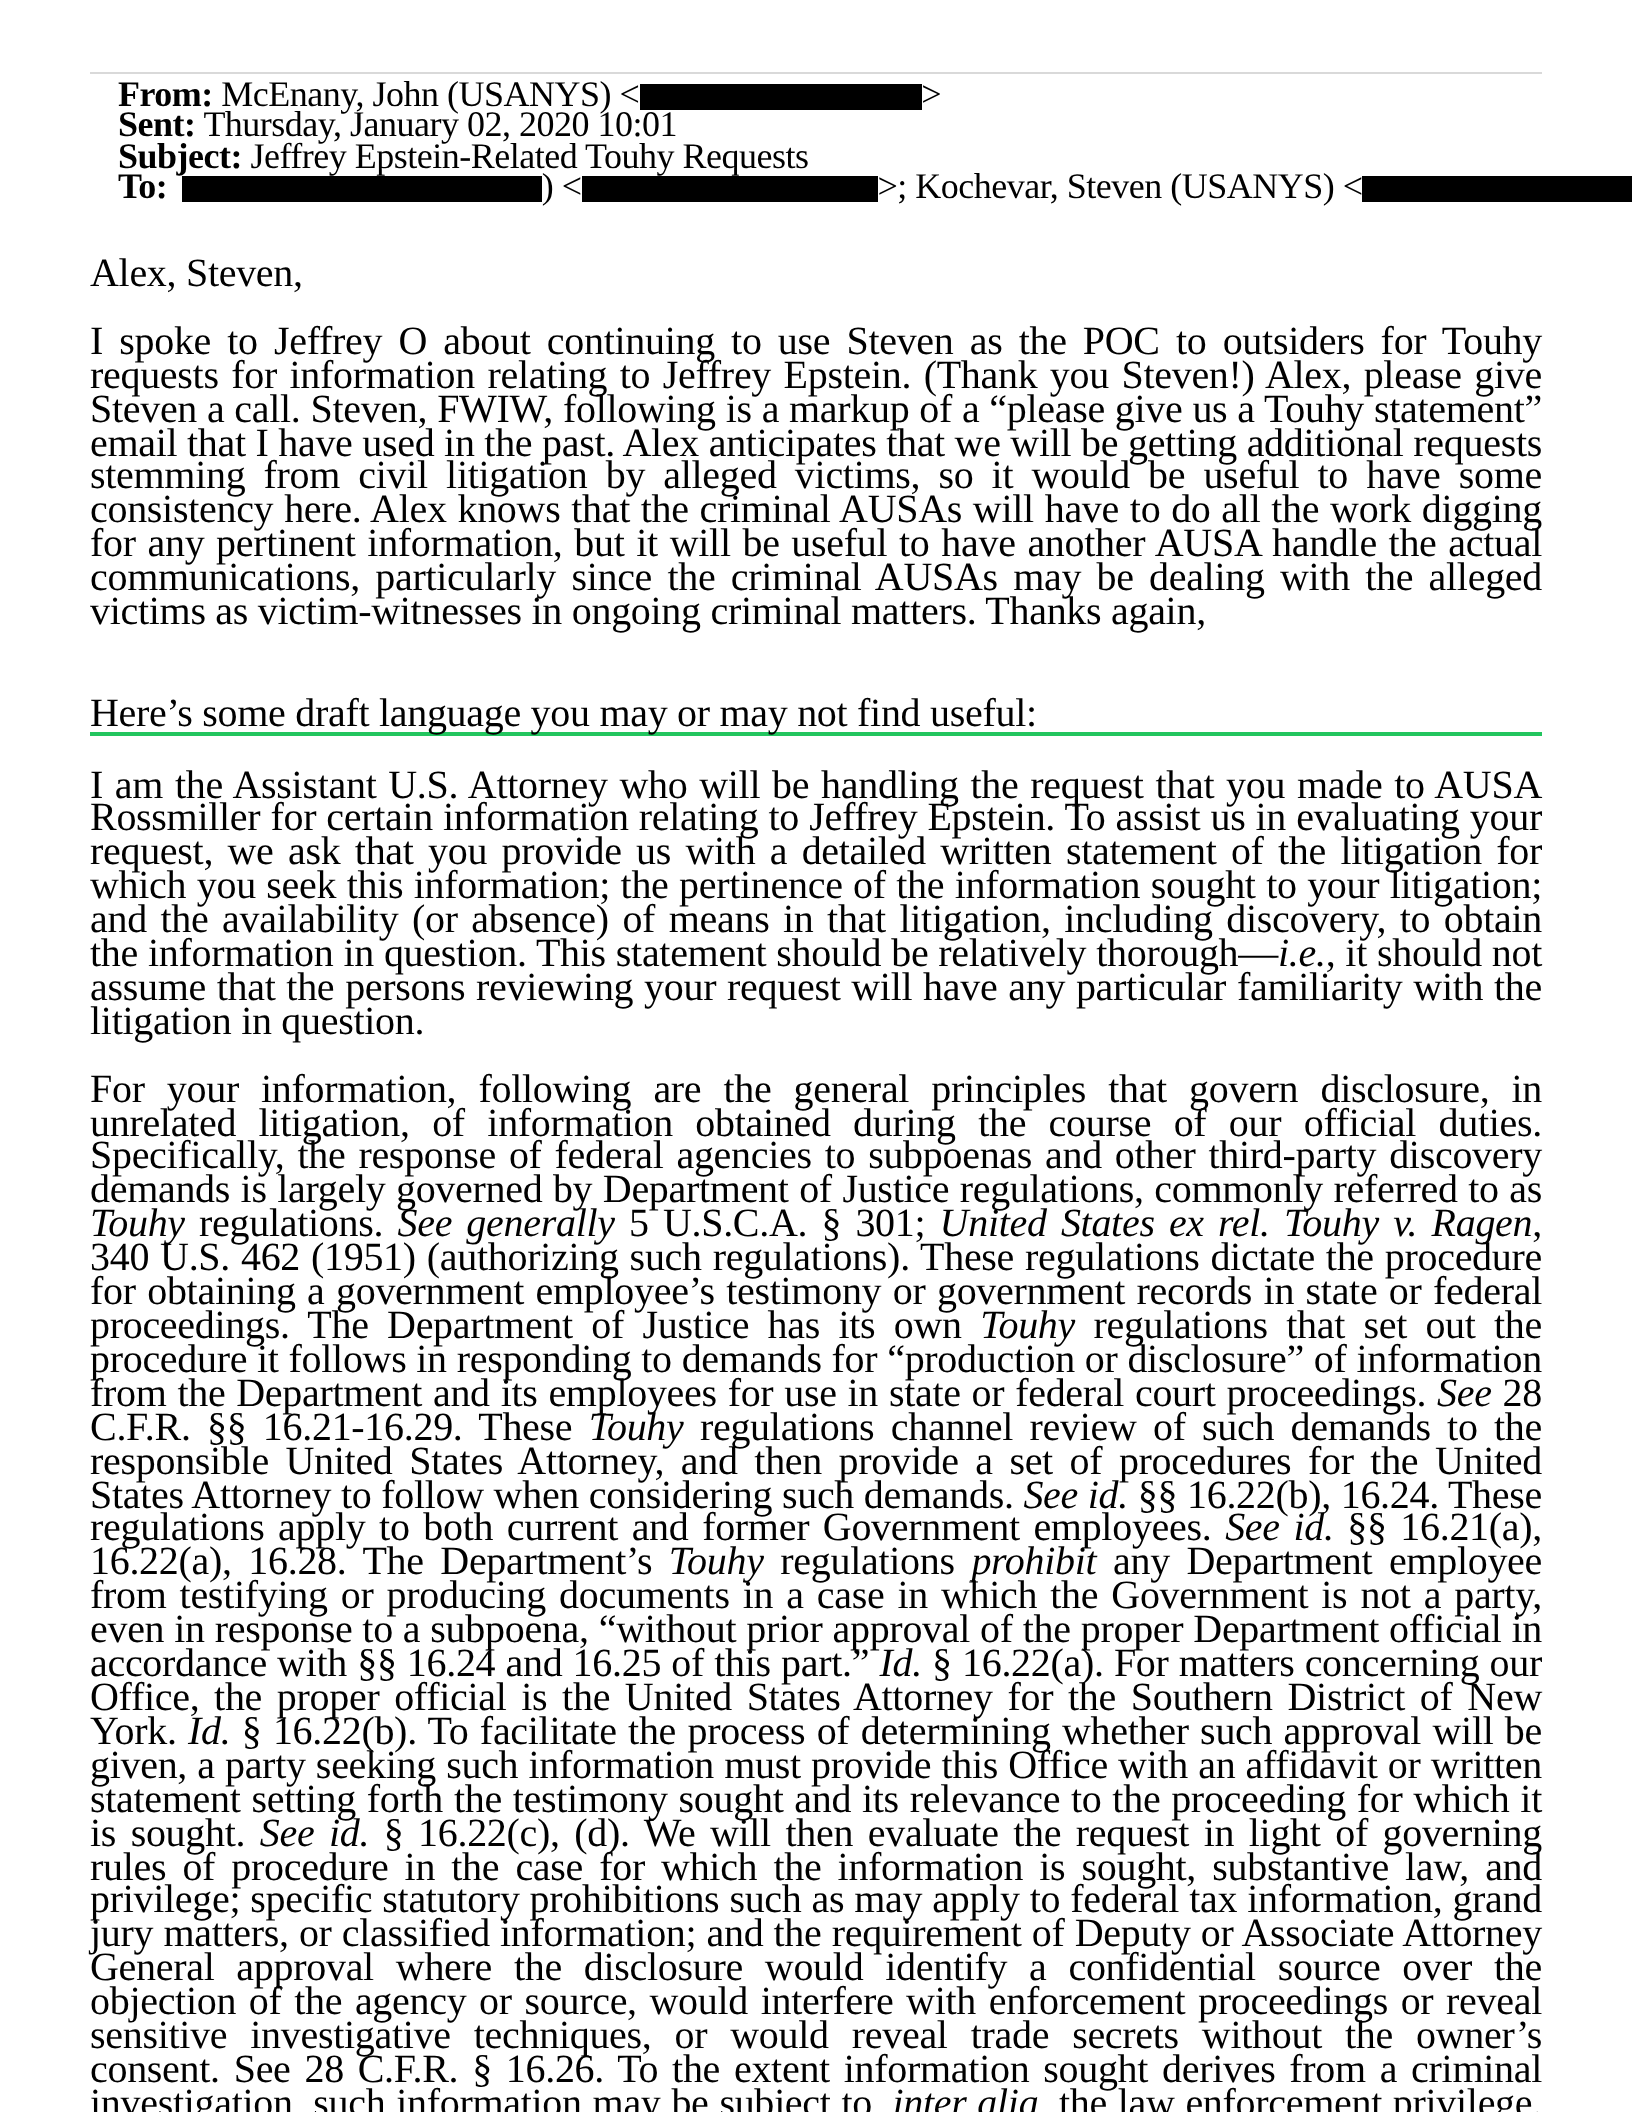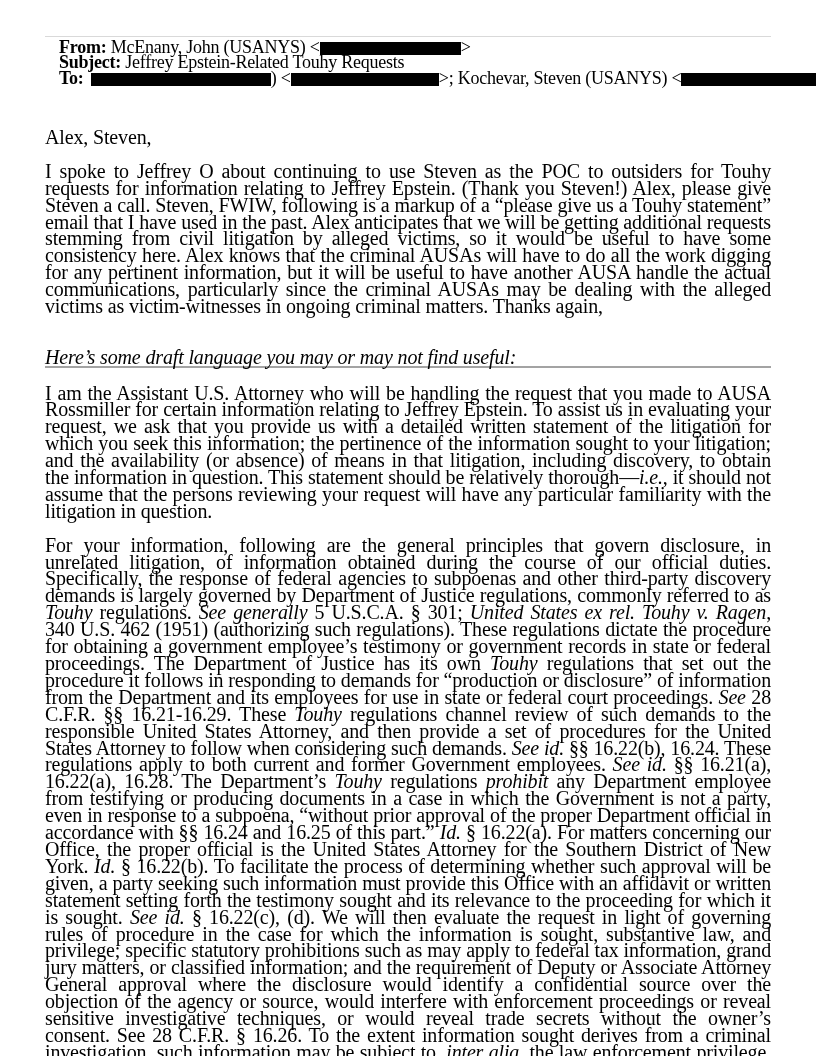--- a/index.html
+++ b/index.html
@@ -7,32 +7,36 @@
   .top-rule { position: absolute; left: 45px; top: 36px; width: 726px; height: 1px; background: #d9d9d9; }
   .header { position: absolute; left: 59px; top: 40px; width: 740px;
     font-family: Liberation Serif, serif; font-size: 18px; line-height: 15.3px; letter-spacing: -0.25px; }
   .header .row { white-space: nowrap; height: 15.3px; }
   .header b { font-weight: bold; }
   .redact { display: inline-block; background: #000; height: 13px; vertical-align: -2px; }
   .body { position: absolute; left: 45px; top: 129px; width: 726px;
     font-family: "Liberation Serif", serif; font-size: 20px; line-height: 16.9px; letter-spacing: -0.15px; }
   .body p { margin: 0; text-align: justify; }
   .gap { height: 16.9px; }
-  .rule-line { border-bottom: 2px solid #a3a3a3; font-style: italic; }
+  .rule-line { border-bottom: 2px solid #22c55e; }
   i { font-style: italic; }
 </style>
 </head>
 <body>
 
 <div class="top-rule"></div>
 
 <div class="header">
   <div class="row">
     <b>From:</b>
     <span>McEnany, John (USANYS) &lt;</span><span class="redact" style="width:141px"></span><span>&gt;</span>
+  </div>
+  <div class="row">
+    <b>Sent:</b>
+    <span>Thursday, January 02, 2020 10:01</span>
   </div>
   <div class="row">
     <b>Subject:</b>
     <span>Jeffrey Epstein-Related Touhy Requests</span>
   </div>
   <div class="row">
     <b>To:</b>
     <span class="redact" style="width:180px; margin-left:3px"></span><span>) &lt;</span><span class="redact" style="width:148px"></span><span>&gt;; Kochevar, Steven (USANYS) &lt;</span><span class="redact" style="width:142px"></span><span>&gt;</span>
   </div>
 </div>

